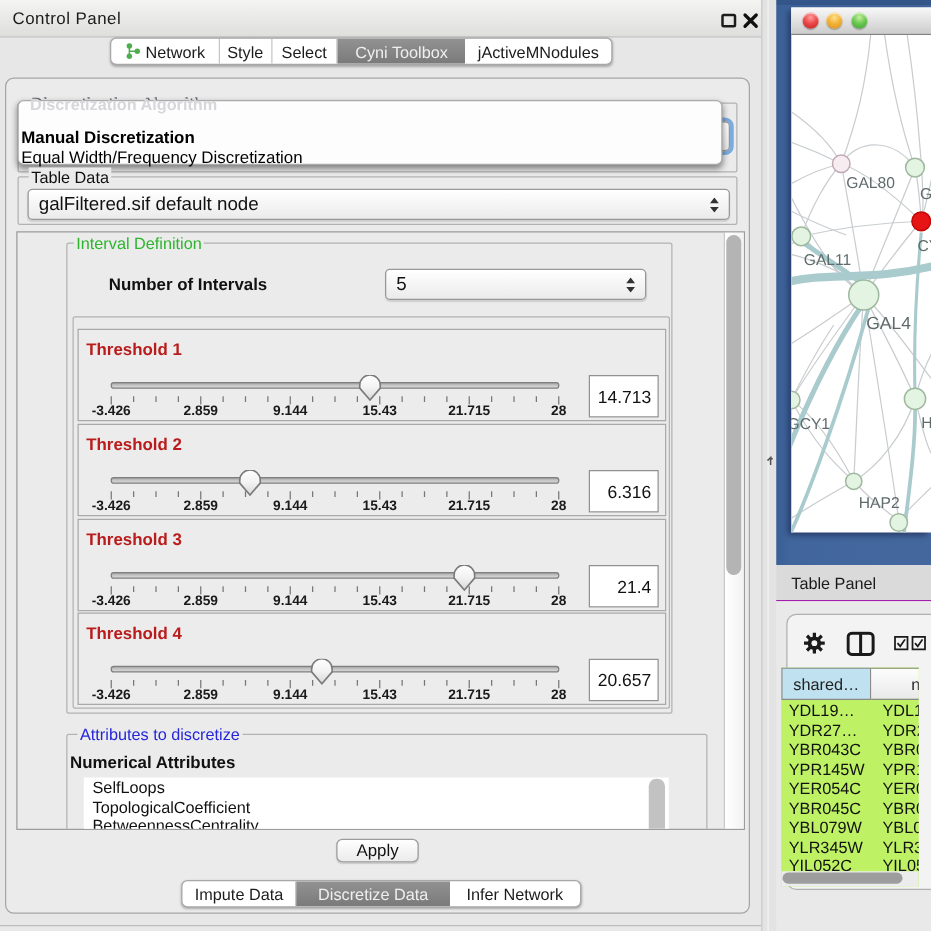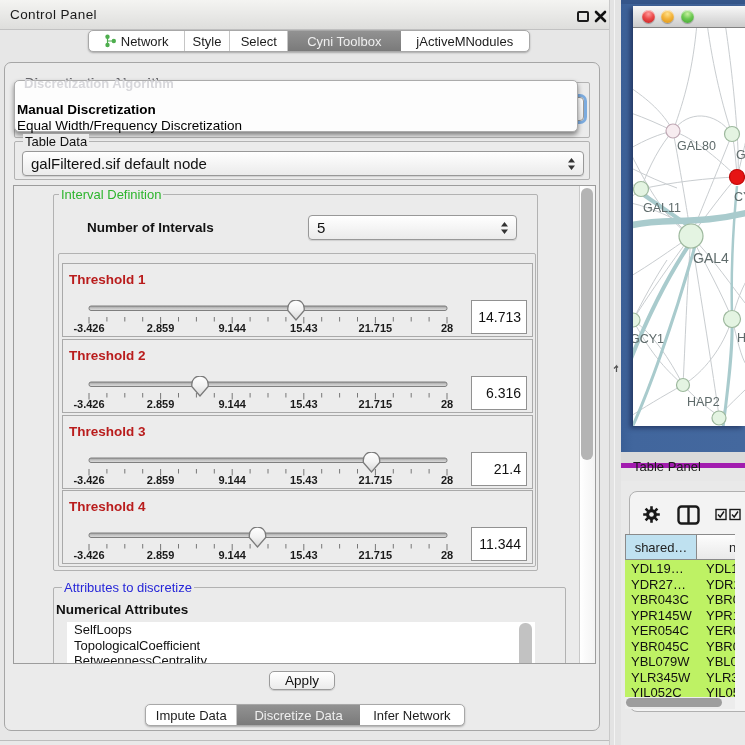--- a/index.html
+++ b/index.html
@@ -11,21 +11,21 @@
   background:linear-gradient(#f4f4f2,#dededc); border-bottom:1px solid #c2c2c2; }
 #titlebar .t { position:absolute; left:10px; top:7px; font-size:13.5px; letter-spacing:0.4px; color:#1a1a1a; }
 #icoFloat { left:577px; top:11px; width:12px; height:11px; border:2px solid #1c1c1c; border-radius:2px; }
 
 .tabbar { height:22px; background:#fff; border:1px solid #a8a8a8; border-radius:5px;
   box-shadow:0 1px 2px rgba(0,0,0,0.28); display:flex; overflow:hidden; }
 .tab { font-size:13px; color:#1c1c1c; text-align:center; line-height:21px;
   border-right:1px solid #c6c6c6; white-space:nowrap; }
 .tab:last-child { border-right:none; }
 .tab.sel { background:linear-gradient(#929292,#7a7a7a); color:#efefef; border-right:none; }
-#toptabs { left:88px; top:30px; width:442px; }
+#toptabs { left:88px; top:30px; width:402px; }
 #bottabs { left:145px; top:704px; width:320px; }
 #outerpanel { left:4px; top:62px; width:596px; height:669px;
   border:1px solid #a6a6a6; border-radius:7px; background:#ebebeb; }
 
 .group { border:1px solid #b2b2b2; border-radius:2px; }
 .gtitle { position:absolute; background:#ebebeb; padding:0 2px; font-size:13px; }
 
 .combo { background:linear-gradient(#ffffff,#ebebeb); border:1px solid #989898;
   border-radius:4px; font-size:15px; color:#111; line-height:23px; padding-left:8px;
   box-shadow:0 1px 1px rgba(0,0,0,0.12); white-space:nowrap; }
@@ -161,21 +161,21 @@
           <text x="91.6" y="32" font-size="11" font-weight="bold" fill="#1a1a1a" text-anchor="middle">2.859</text>
           <text x="163.2" y="32" font-size="11" font-weight="bold" fill="#1a1a1a" text-anchor="middle">9.144</text>
           <text x="234.8" y="32" font-size="11" font-weight="bold" fill="#1a1a1a" text-anchor="middle">15.43</text>
           <text x="306.4" y="32" font-size="11" font-weight="bold" fill="#1a1a1a" text-anchor="middle">21.715</text>
           <text x="378.0" y="32" font-size="11" font-weight="bold" fill="#1a1a1a" text-anchor="middle">28</text>
           <path d="M294.3 10.5 v-2.3 a8.2 8.2 0 0 1 16.4 0 v2.3 l-8.2 9.5 z" fill="url(#thm)" stroke="#7a7a7a" stroke-width="1.3"></path>
         </svg>
 </div>
 <div class="thp" style="top:304.3px;left:48px">
   <div class="lab">Threshold 4</div>
-  <div class="vbox">11.344</div>
+  <div class="vbox">20.657</div>
   <svg style="position:absolute;left:6px;top:36px" width="400" height="38" viewBox="0 0 400 38">
           <rect x="20" y="6" width="358" height="4.5" rx="2" fill="url(#trk)" stroke="#7f7f7f" stroke-width="1"></rect>
           <path d="M20.0 17 v6.5 M37.9 17 v4.5 M55.8 17 v4.5 M73.7 17 v4.5 M91.6 17 v6.5 M109.5 17 v4.5 M127.4 17 v4.5 M145.3 17 v4.5 M163.2 17 v6.5 M181.1 17 v4.5 M199.0 17 v4.5 M216.9 17 v4.5 M234.8 17 v6.5 M252.7 17 v4.5 M270.6 17 v4.5 M288.5 17 v4.5 M306.4 17 v6.5 M324.3 17 v4.5 M342.2 17 v4.5 M360.1 17 v4.5 M378.0 17 v6.5" stroke="#777" stroke-width="1"></path>
           <text x="20.0" y="32" font-size="11" font-weight="bold" fill="#1a1a1a" text-anchor="middle">-3.426</text>
           <text x="91.6" y="32" font-size="11" font-weight="bold" fill="#1a1a1a" text-anchor="middle">2.859</text>
           <text x="163.2" y="32" font-size="11" font-weight="bold" fill="#1a1a1a" text-anchor="middle">9.144</text>
           <text x="234.8" y="32" font-size="11" font-weight="bold" fill="#1a1a1a" text-anchor="middle">15.43</text>
           <text x="306.4" y="32" font-size="11" font-weight="bold" fill="#1a1a1a" text-anchor="middle">21.715</text>
           <text x="378.0" y="32" font-size="11" font-weight="bold" fill="#1a1a1a" text-anchor="middle">28</text>
           <path d="M180.3 10.5 v-2.3 a8.2 8.2 0 0 1 16.4 0 v2.3 l-8.2 9.5 z" fill="url(#thm)" stroke="#7a7a7a" stroke-width="1.3"></path>
@@ -277,21 +277,21 @@
       <text x="101" y="173">CYC</text>
       <text x="10" y="184">GAL11</text>
       <text x="60" y="235" font-size="14">GAL4</text>
       <text x="-3" y="315">GCY1</text>
       <text x="104" y="314">HIS4</text>
       <text x="54" y="378">HAP2</text>
     </g>
   </svg>
 </div>
 
-<div class="abs" style="left:621px;top:452px;width:124px;height:16px;background:#dadada;border-bottom:5px solid #a21caf">
+<div class="abs" style="left:621px;top:452px;width:124px;height:29px;background:#dadada;border-bottom:1px solid #a21caf">
   <div style="position:absolute;left:12px;top:7px;font-size:13px;color:#1a1a1a">Table Panel</div>
 </div>
 <div class="abs" style="left:621px;top:481px;width:124px;height:264px;background:#e9e9e9"></div>
 <div class="abs" style="left:629px;top:491px;width:130px;height:221px;border:1px solid #b0b0b0;border-radius:8px;background:#f3f3f3"></div>
 
 <svg class="abs" style="left:642px;top:505px" width="19" height="19" viewBox="0 0 19 19">
   <g fill="#1a1a1a">
         <circle cx="9.5" cy="9.5" r="5.4"></circle>
   <g stroke="#1a1a1a" stroke-width="2.6">
     <path d="M9.5 1.2 V5 M9.5 14 V17.8 M1.2 9.5 H5 M14 9.5 H17.8"></path>

